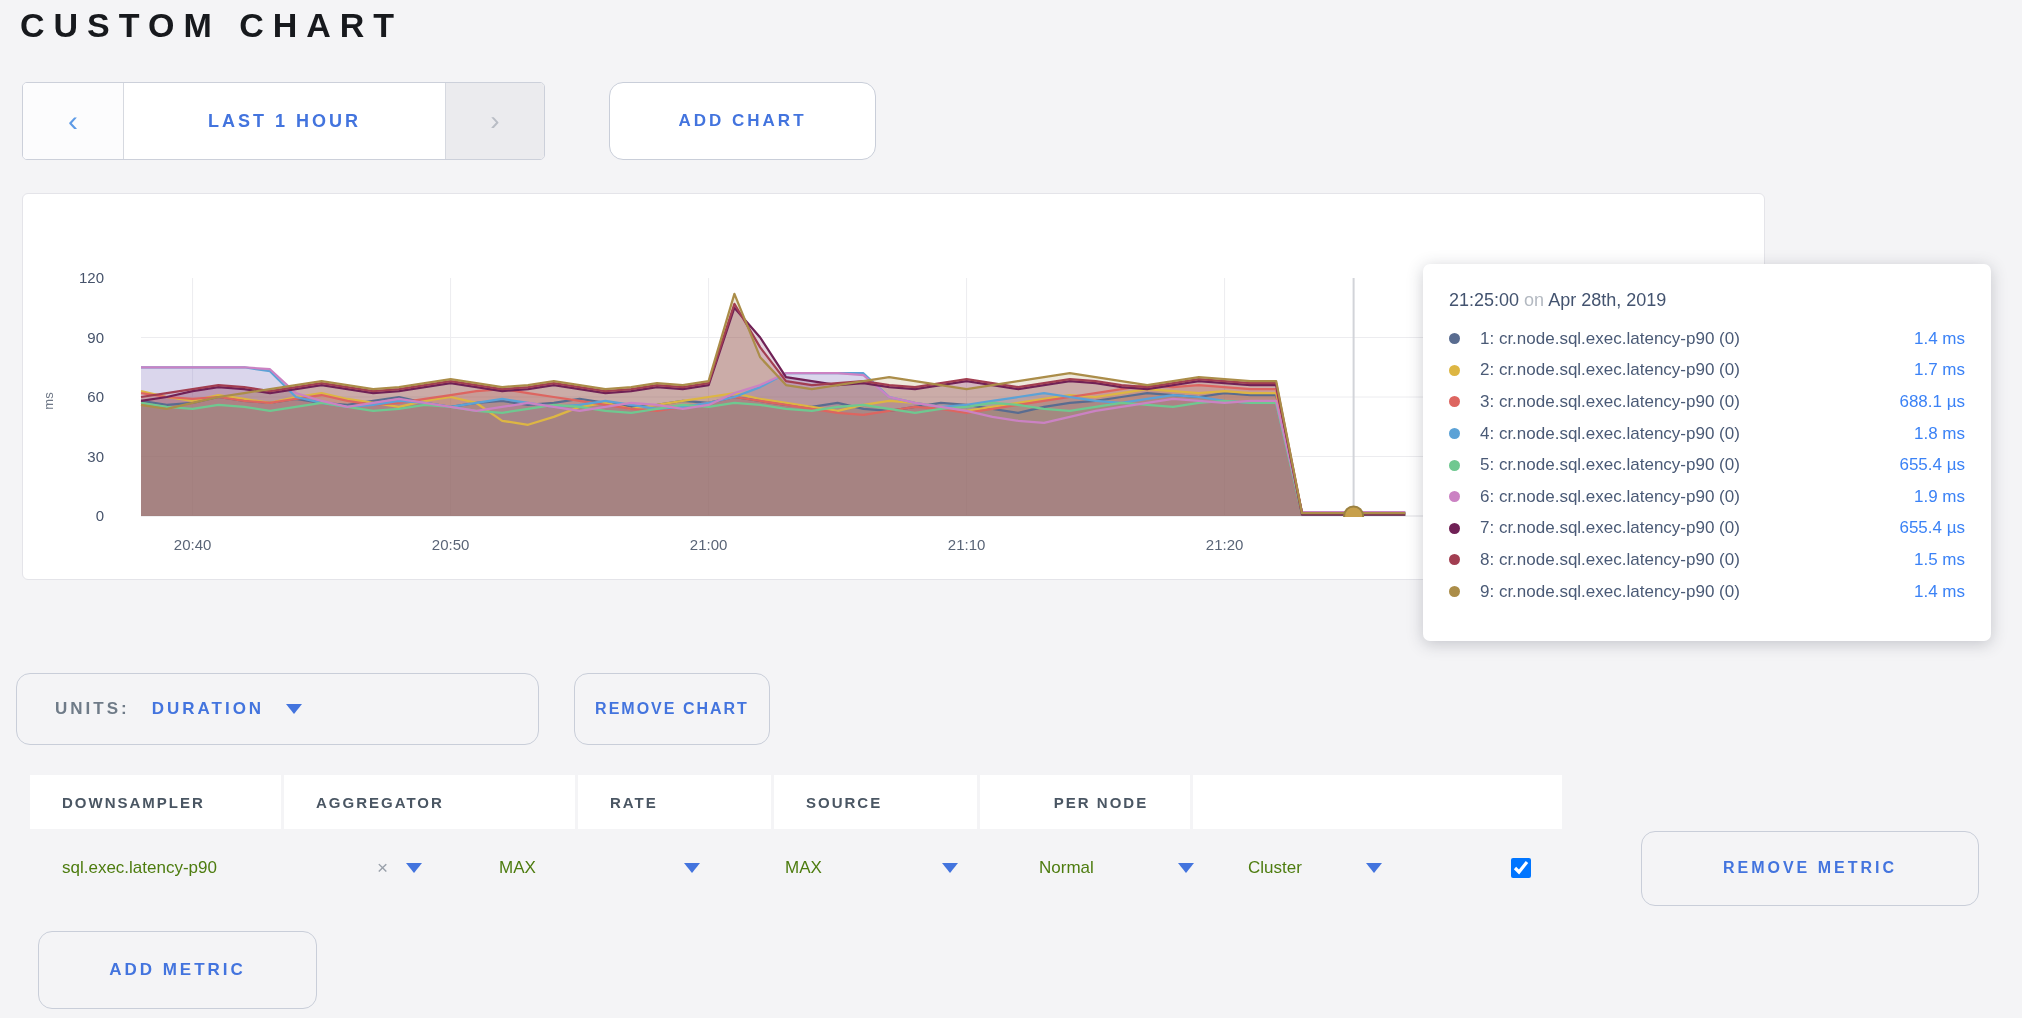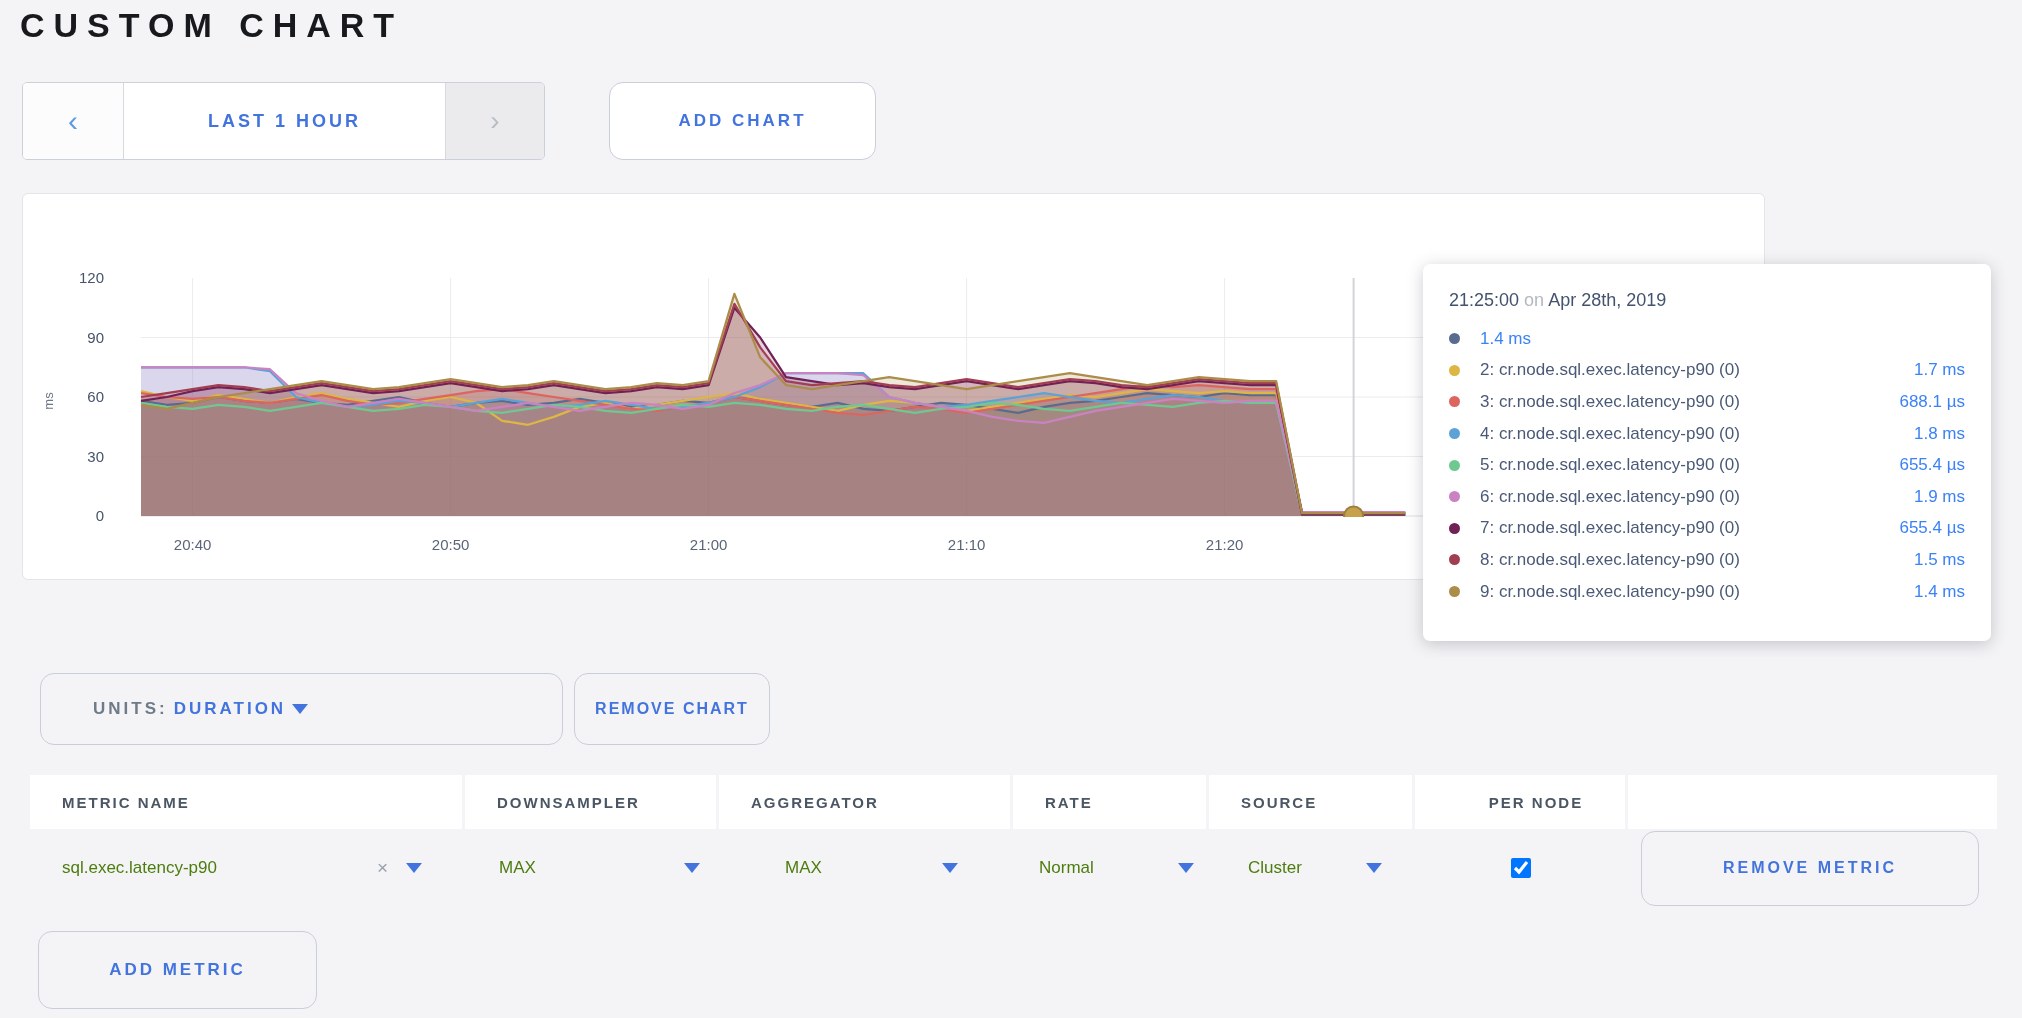--- a/index.html
+++ b/index.html
@@ -50,21 +50,21 @@
     box-shadow:0 3px 16px rgba(50,55,70,0.25);
     padding:26px 26px 20px 26px;
   }
   .tt-header { font-size:18px; color:#43536f; margin-bottom:12px; }
   .tt-on { color:#b3b9c1; }
   .tt-row { display:flex; align-items:center; height:31.6px; }
   .tt-dot { width:11px; height:11px; border-radius:50%; margin-right:20px; flex:none; }
   .tt-label { flex:1; font-size:17px; color:#4a5a76; }
   .tt-value { font-size:17px; color:#3b82f6; text-align:right; white-space:nowrap; }
   
-  .units-btn { left:40px; top:673px; width:523px; height:72px; justify-content:flex-start; padding-left:52px; gap:6px; }
+  .units-btn { left:16px; top:673px; width:523px; height:72px; justify-content:flex-start; padding-left:38px; gap:22px; }
   .units-prefix { color:#6f7b88; }
   .remove-chart { left:574px; top:673px; width:196px; height:72px; font-size:16px; letter-spacing:2px; }
   .caret {
     width:0; height:0; display:inline-block;
     border-left:8px solid transparent; border-right:8px solid transparent;
     border-top:10px solid #4374de;
   }
   
   .thead, .trow { position:absolute; left:30px; display:flex; gap:3px; }
   .thead { top:775px; height:54px; }
@@ -156,20 +156,21 @@
 
   <div class="tooltip">
     <div class="tt-header">
       <span>21:25:00</span>
       <span class="tt-on">on</span>
       <span>Apr 28th, 2019</span>
     </div>
     <div id="tt-rows">
         <div class="tt-row">
           <span class="tt-dot" style="background: rgb(89, 108, 144);"></span>
+          <span class="tt-label">1: cr.node.sql.exec.latency-p90 (0)</span>
           <span class="tt-value">1.4 ms</span>
         </div>
         <div class="tt-row">
           <span class="tt-dot" style="background: rgb(221, 182, 67);"></span>
           <span class="tt-label">2: cr.node.sql.exec.latency-p90 (0)</span>
           <span class="tt-value">1.7 ms</span>
         </div>
         <div class="tt-row">
           <span class="tt-dot" style="background: rgb(221, 101, 96);"></span>
           <span class="tt-label">3: cr.node.sql.exec.latency-p90 (0)</span>
@@ -210,23 +211,20 @@
 </div>
 
 <button class="btn units-btn">
   <span class="units-prefix">UNITS:</span>
   <span>DURATION</span>
   <span class="caret"></span>
 </button>
 <button class="btn remove-chart">REMOVE CHART</button>
 
 <div class="thead">
-  <div class="cell c1">
-      <span>METRIC NAME</span>
-    </div>
   <div class="cell c2">
       <span>DOWNSAMPLER</span>
     </div>
   <div class="cell c3">
       <span>AGGREGATOR</span>
     </div>
   <div class="cell c4">
       <span>RATE</span>
     </div>
   <div class="cell c5">

